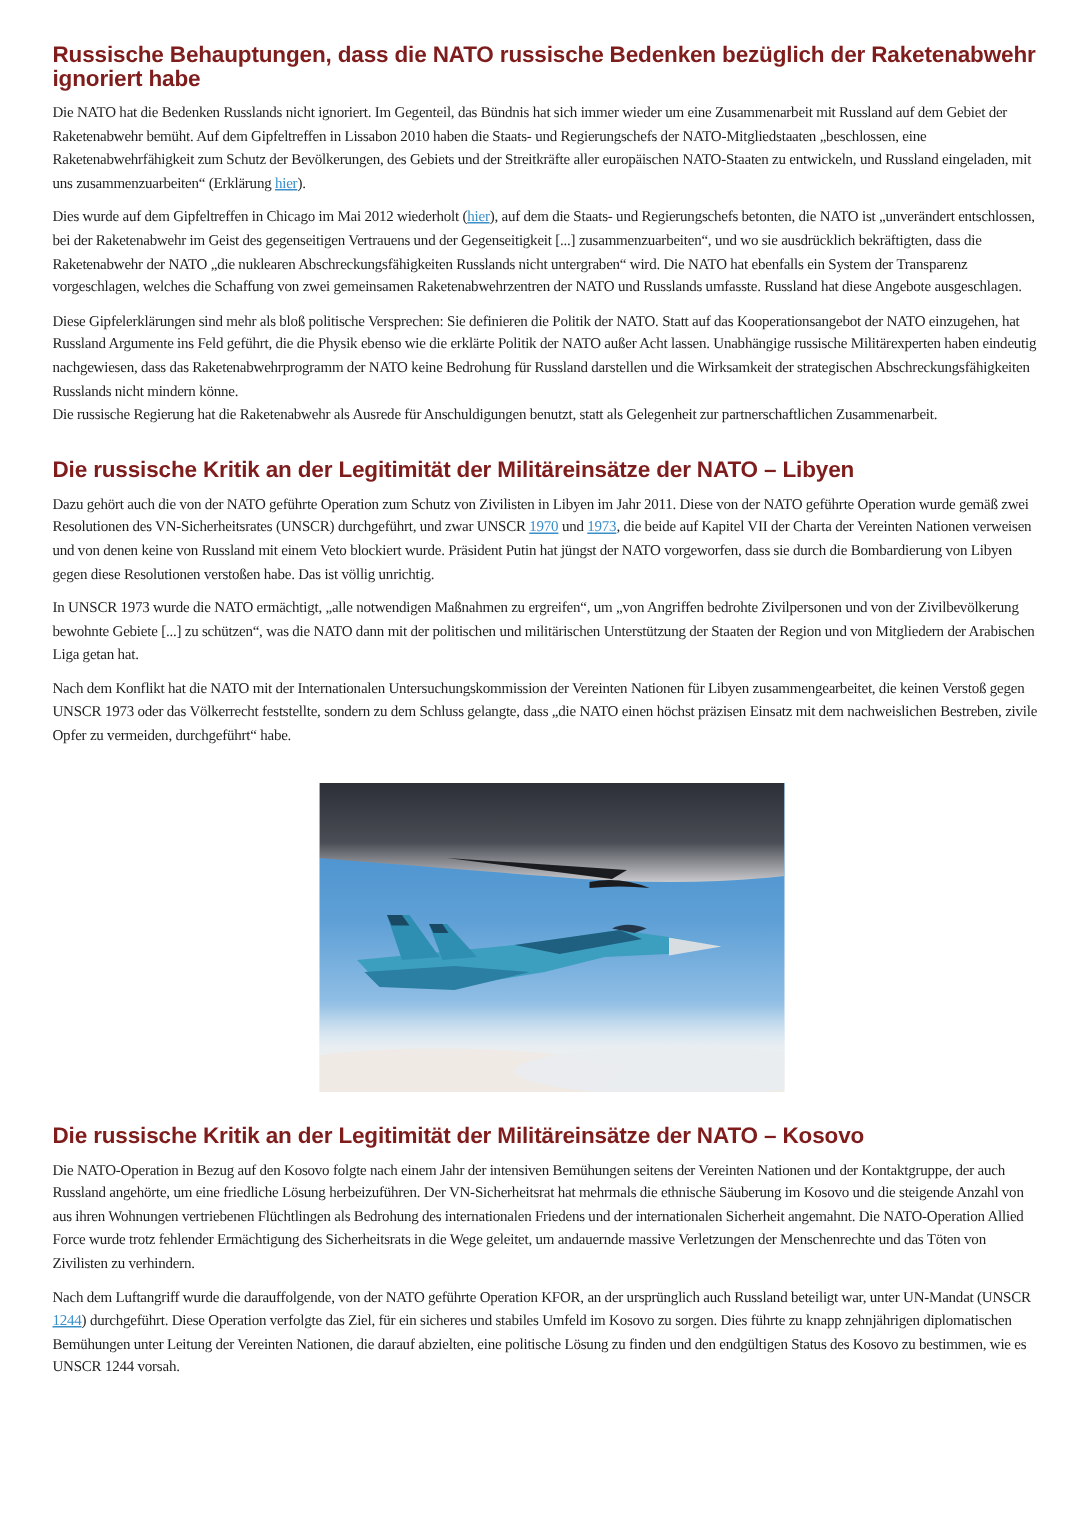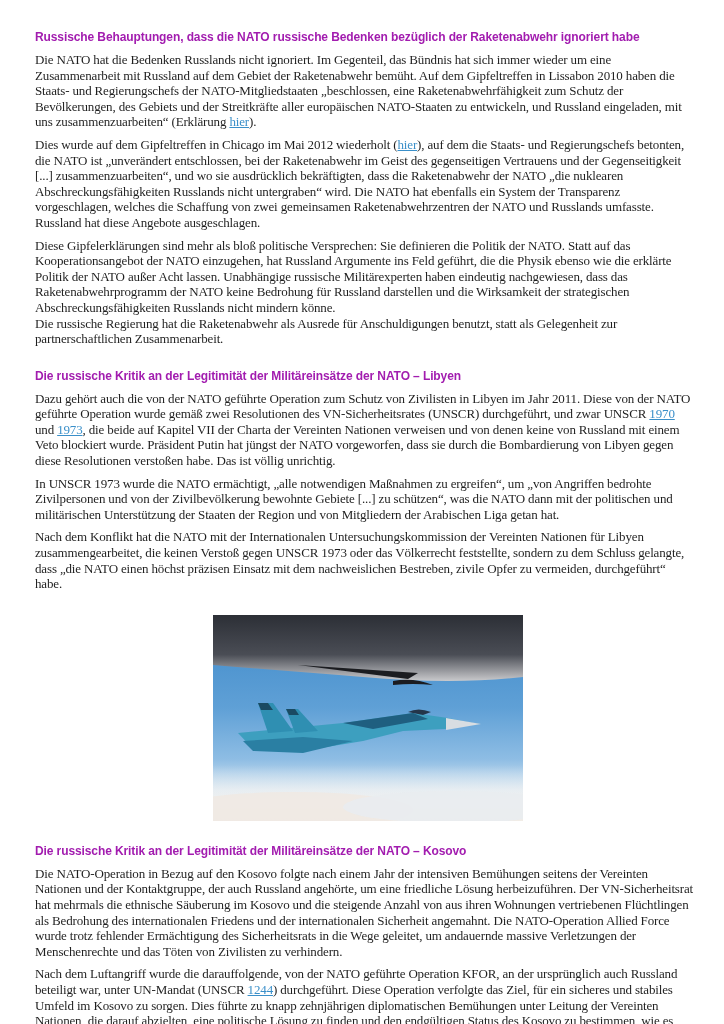--- a/index.html
+++ b/index.html
@@ -1,29 +1,29 @@
 <!DOCTYPE html>
 <html><head>
 <meta charset="utf-8">
 <style>
   html, body { margin: 0; padding: 0; background: #ffffff; }
   body { width: 724px; height: 1024px; overflow: hidden; position: relative; }
   .page { position: absolute; left: 35px; top: 29px; width: 660px; }
   h2 {
     font-family: "Liberation Sans", sans-serif;
     font-weight: bold;
-    font-size: 12px;
-    color: #a21caf;
+    font-size: 15px;
+    color: #7f1d1d;
     margin: 0 0 7px 0;
     letter-spacing: -0.1px;
     line-height: 16px;
   }
   p {
     font-family: "Liberation Serif", serif;
-    font-size: 13px;
+    font-size: 10px;
     line-height: 15.6px;
     color: #1f1f1f;
     margin: 0 0 7px 0;
     letter-spacing: -0.15px;
   }
   a.lnk { color: #3a8fc9; text-decoration: underline; }
   .sec2 { margin-top: 21px; }
   .sec3 { margin-top: 22px; }
   .figure {
     width: 310px; height: 206px; margin: 23px auto 0 auto;

